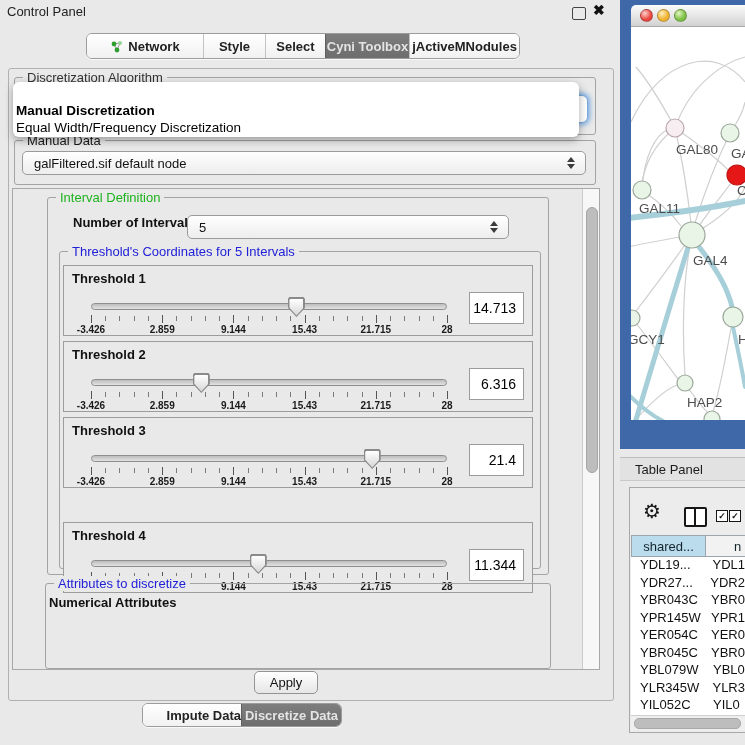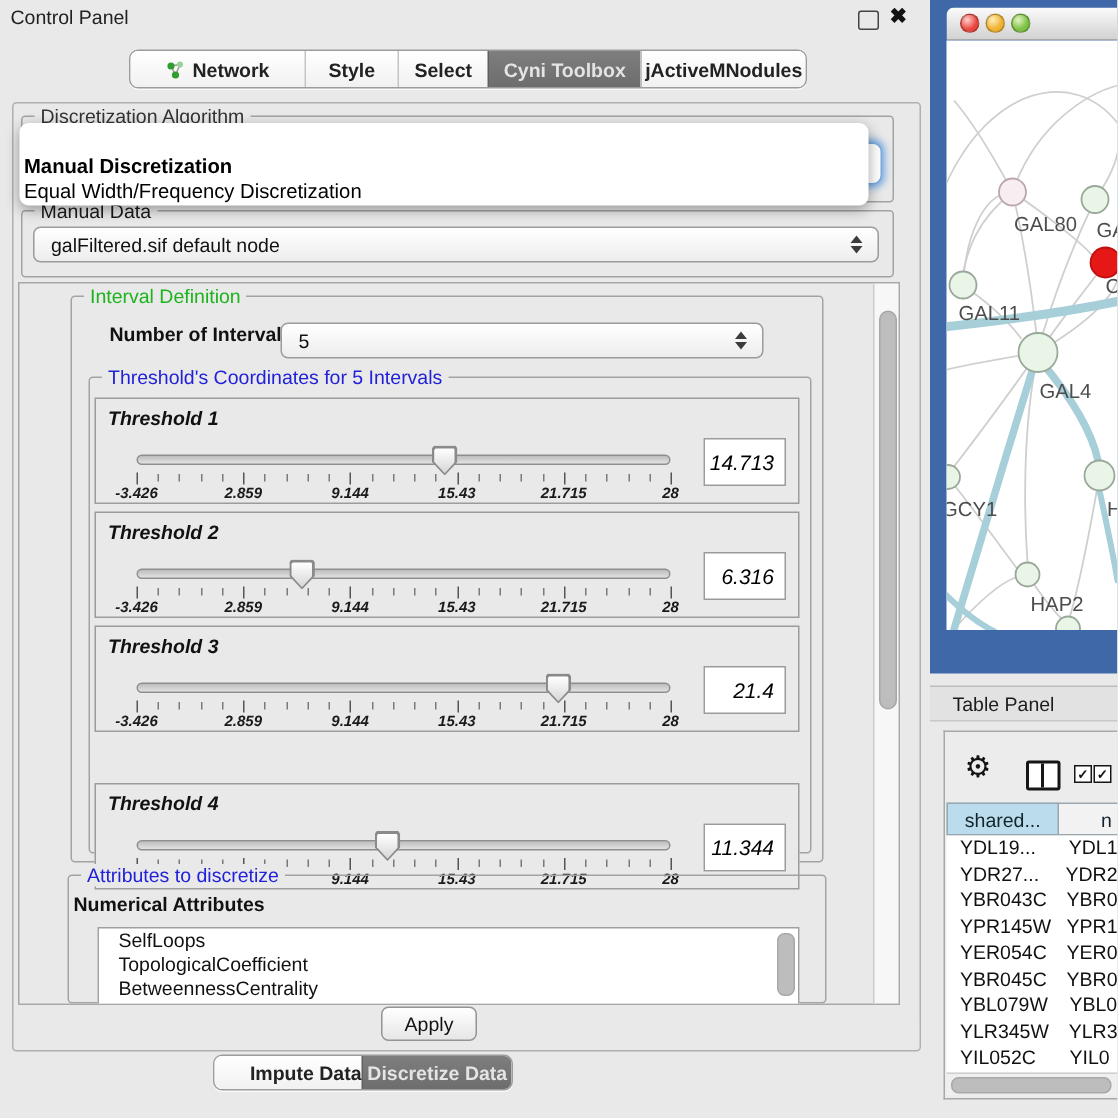--- a/index.html
+++ b/index.html
@@ -42,21 +42,21 @@
   .popup .opt1{position:absolute;left:3px;top:21px;font-size:13.5px;font-weight:bold;color:#000;}
   .popup .opt2{position:absolute;left:3px;top:38px;font-size:13.5px;color:#000;}
 
   .scrollpanel{left:12px;top:188px;width:586px;height:480px;border:1px solid #a8a8a8;background:#e9e9e9;overflow:hidden;}
   .vtrack{position:absolute;right:0;top:0;width:16px;height:100%;background:#f7f7f7;border-left:1px solid #cbcbcb;}
   .vthumb{position:absolute;left:2.5px;top:18px;width:10px;height:264px;border-radius:6px;background:#bdbdbd;border:1px solid #a6a6a6;}
 
   .green-title{color:#1db31d;}
   .blue-title{color:#2121d8;}
 
-  .tbox{position:absolute;left:50px;width:470px;height:71px;border:1px solid #9c9c9c;background:#e9e9e9;box-sizing:border-box;font-style:italic;}
+  .tbox{position:absolute;left:50px;width:470px;height:71px;border:1px solid #9c9c9c;background:#e9e9e9;box-sizing:border-box;}
   .tbox .ttl{position:absolute;left:8px;top:5px;font-size:13px;font-weight:bold;color:#111;}
   .track{position:absolute;left:27px;top:37px;width:356px;height:7px;border-radius:4px;
          background:linear-gradient(#bdbdbd,#e2e2e2);border:1px solid #8e8e8e;box-sizing:border-box;}
   .thumb-o{position:absolute;width:17px;height:20px;background:#8a8a8a;
            clip-path:polygon(8% 0%,92% 0%,100% 10%,100% 55%,50% 100%,0% 55%,0% 10%);}
   .thumb-i{position:absolute;left:1.5px;top:1.5px;width:14px;height:17px;background:linear-gradient(#ffffff,#d5d5d5);
            clip-path:polygon(8% 0%,92% 0%,100% 10%,100% 55%,50% 100%,0% 55%,0% 10%);}
   .tick{position:absolute;width:1px;background:#555;}
   .ticklab{position:absolute;transform:translateX(-50%);font-size:10px;font-weight:bold;color:#1a1a1a;}
   .valbox{position:absolute;left:405px;top:26px;width:55px;height:32px;background:#fff;border:1px solid #9b9b9b;
@@ -119,21 +119,21 @@
           </svg>
         </span>
         <span>Network</span>
       </div>
       <div class="seg" style="width: 62px;">
         <span>Style</span>
       </div>
       <div class="seg" style="width: 60px;">
         <span>Select</span>
       </div>
-      <div class="seg dark" style="width: 102px;">
+      <div class="seg dark" style="width: 84px;">
         <span>Cyni Toolbox</span>
       </div>
       <div class="seg" style="width: 110px;">
         <span>jActiveMNodules</span>
       </div>
     </div>
 
   <div class="abs outerbox"></div>
 
   <div class="abs groupbox" style="left:14px;top:77px;width:580px;height:56px;">
@@ -345,28 +345,20 @@
             <div class="ticklab" style="left: 383px; top: 58px;">28</div>
           </div>
           <div class="valbox">11.344</div>
         </div>
       </div>
 
     <div class="groupbox" style="position:absolute;left:32px;top:394px;width:504px;height:84px;">
       <div class="legend blue-title">Attributes to discretize</div>
     </div>
     <div class="abs" style="left:36px;top:406px;font-size:13px;font-weight:bold;color:#111;">Numerical Attributes</div>
-    <div class="abs listbox" style="position:absolute;left:52px;top:429px;">
-      <div id="attrItems">
-          <div class="listitem">SelfLoops</div>
-          <div class="listitem">TopologicalCoefficient</div>
-          <div class="listitem">BetweennessCentrality</div>
-        </div>
-      <div class="list-vthumb"></div>
-    </div>
   </div>
 
   <div class="abs applybtn">Apply</div>
 
   <div class="abs segbar" id="bottomTabs" style="left:142px;top:703px;height:22px;">
       <div class="seg" style="width: 98px; justify-content: flex-end;">
         <span>Impute Data</span>
       </div>
       <div class="seg dark" style="width: 100px;">
         <span>Discretize Data</span>

